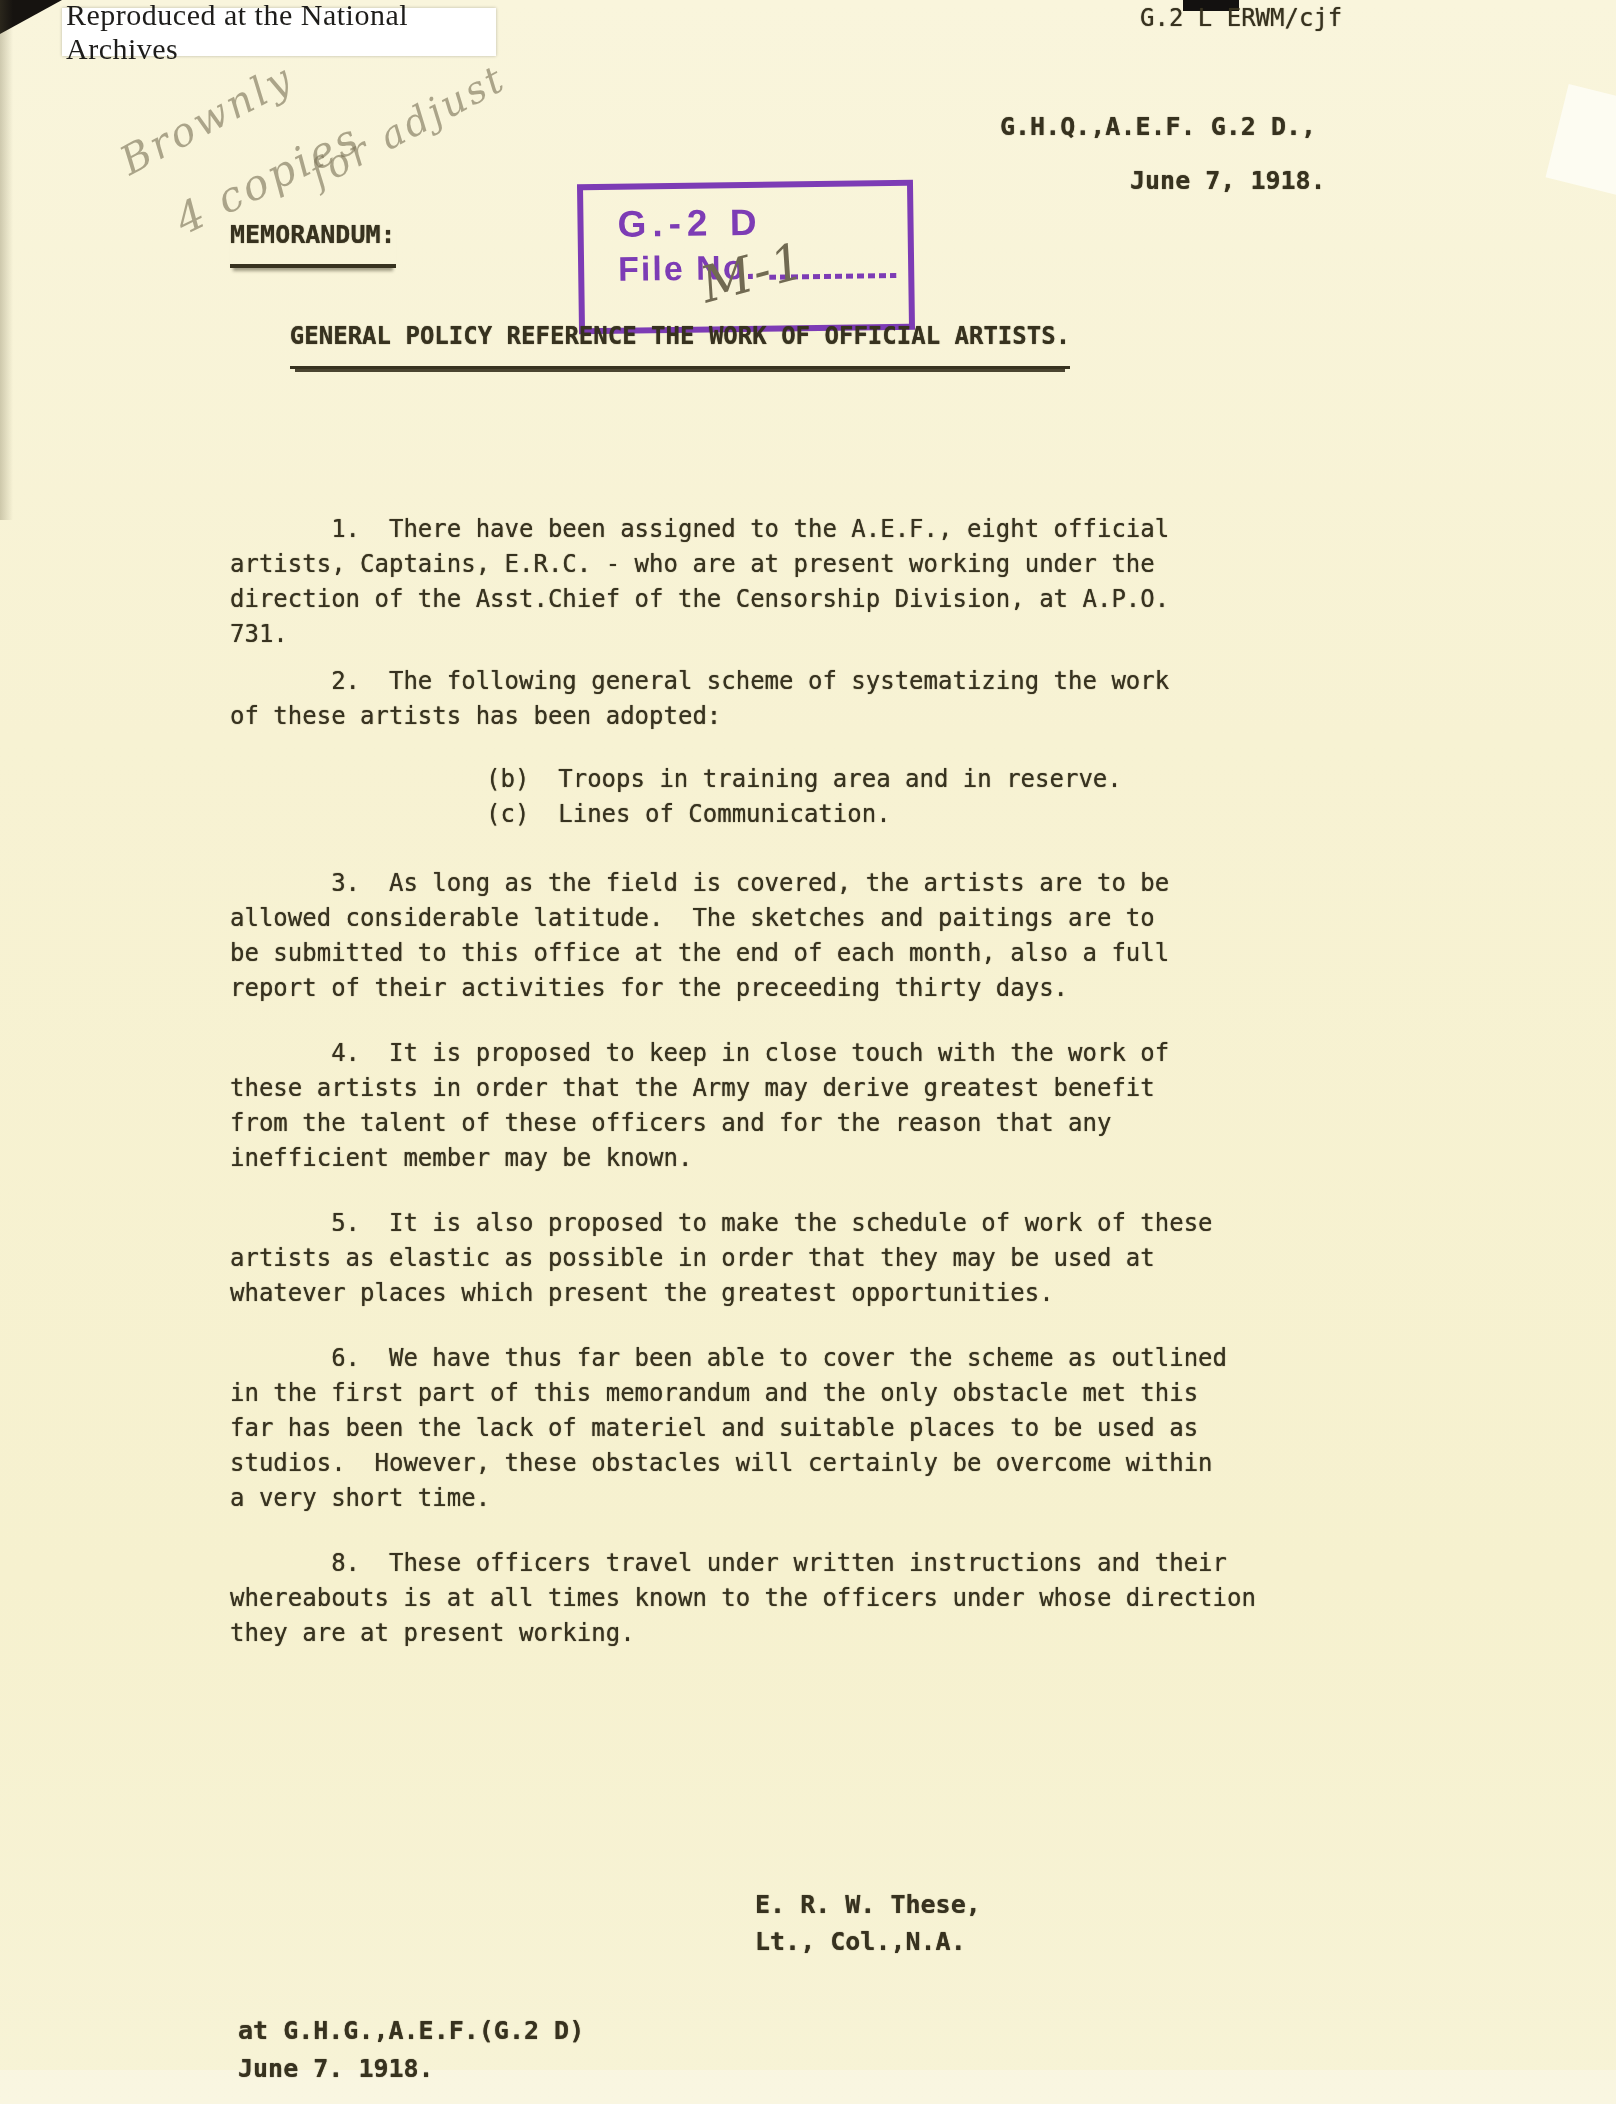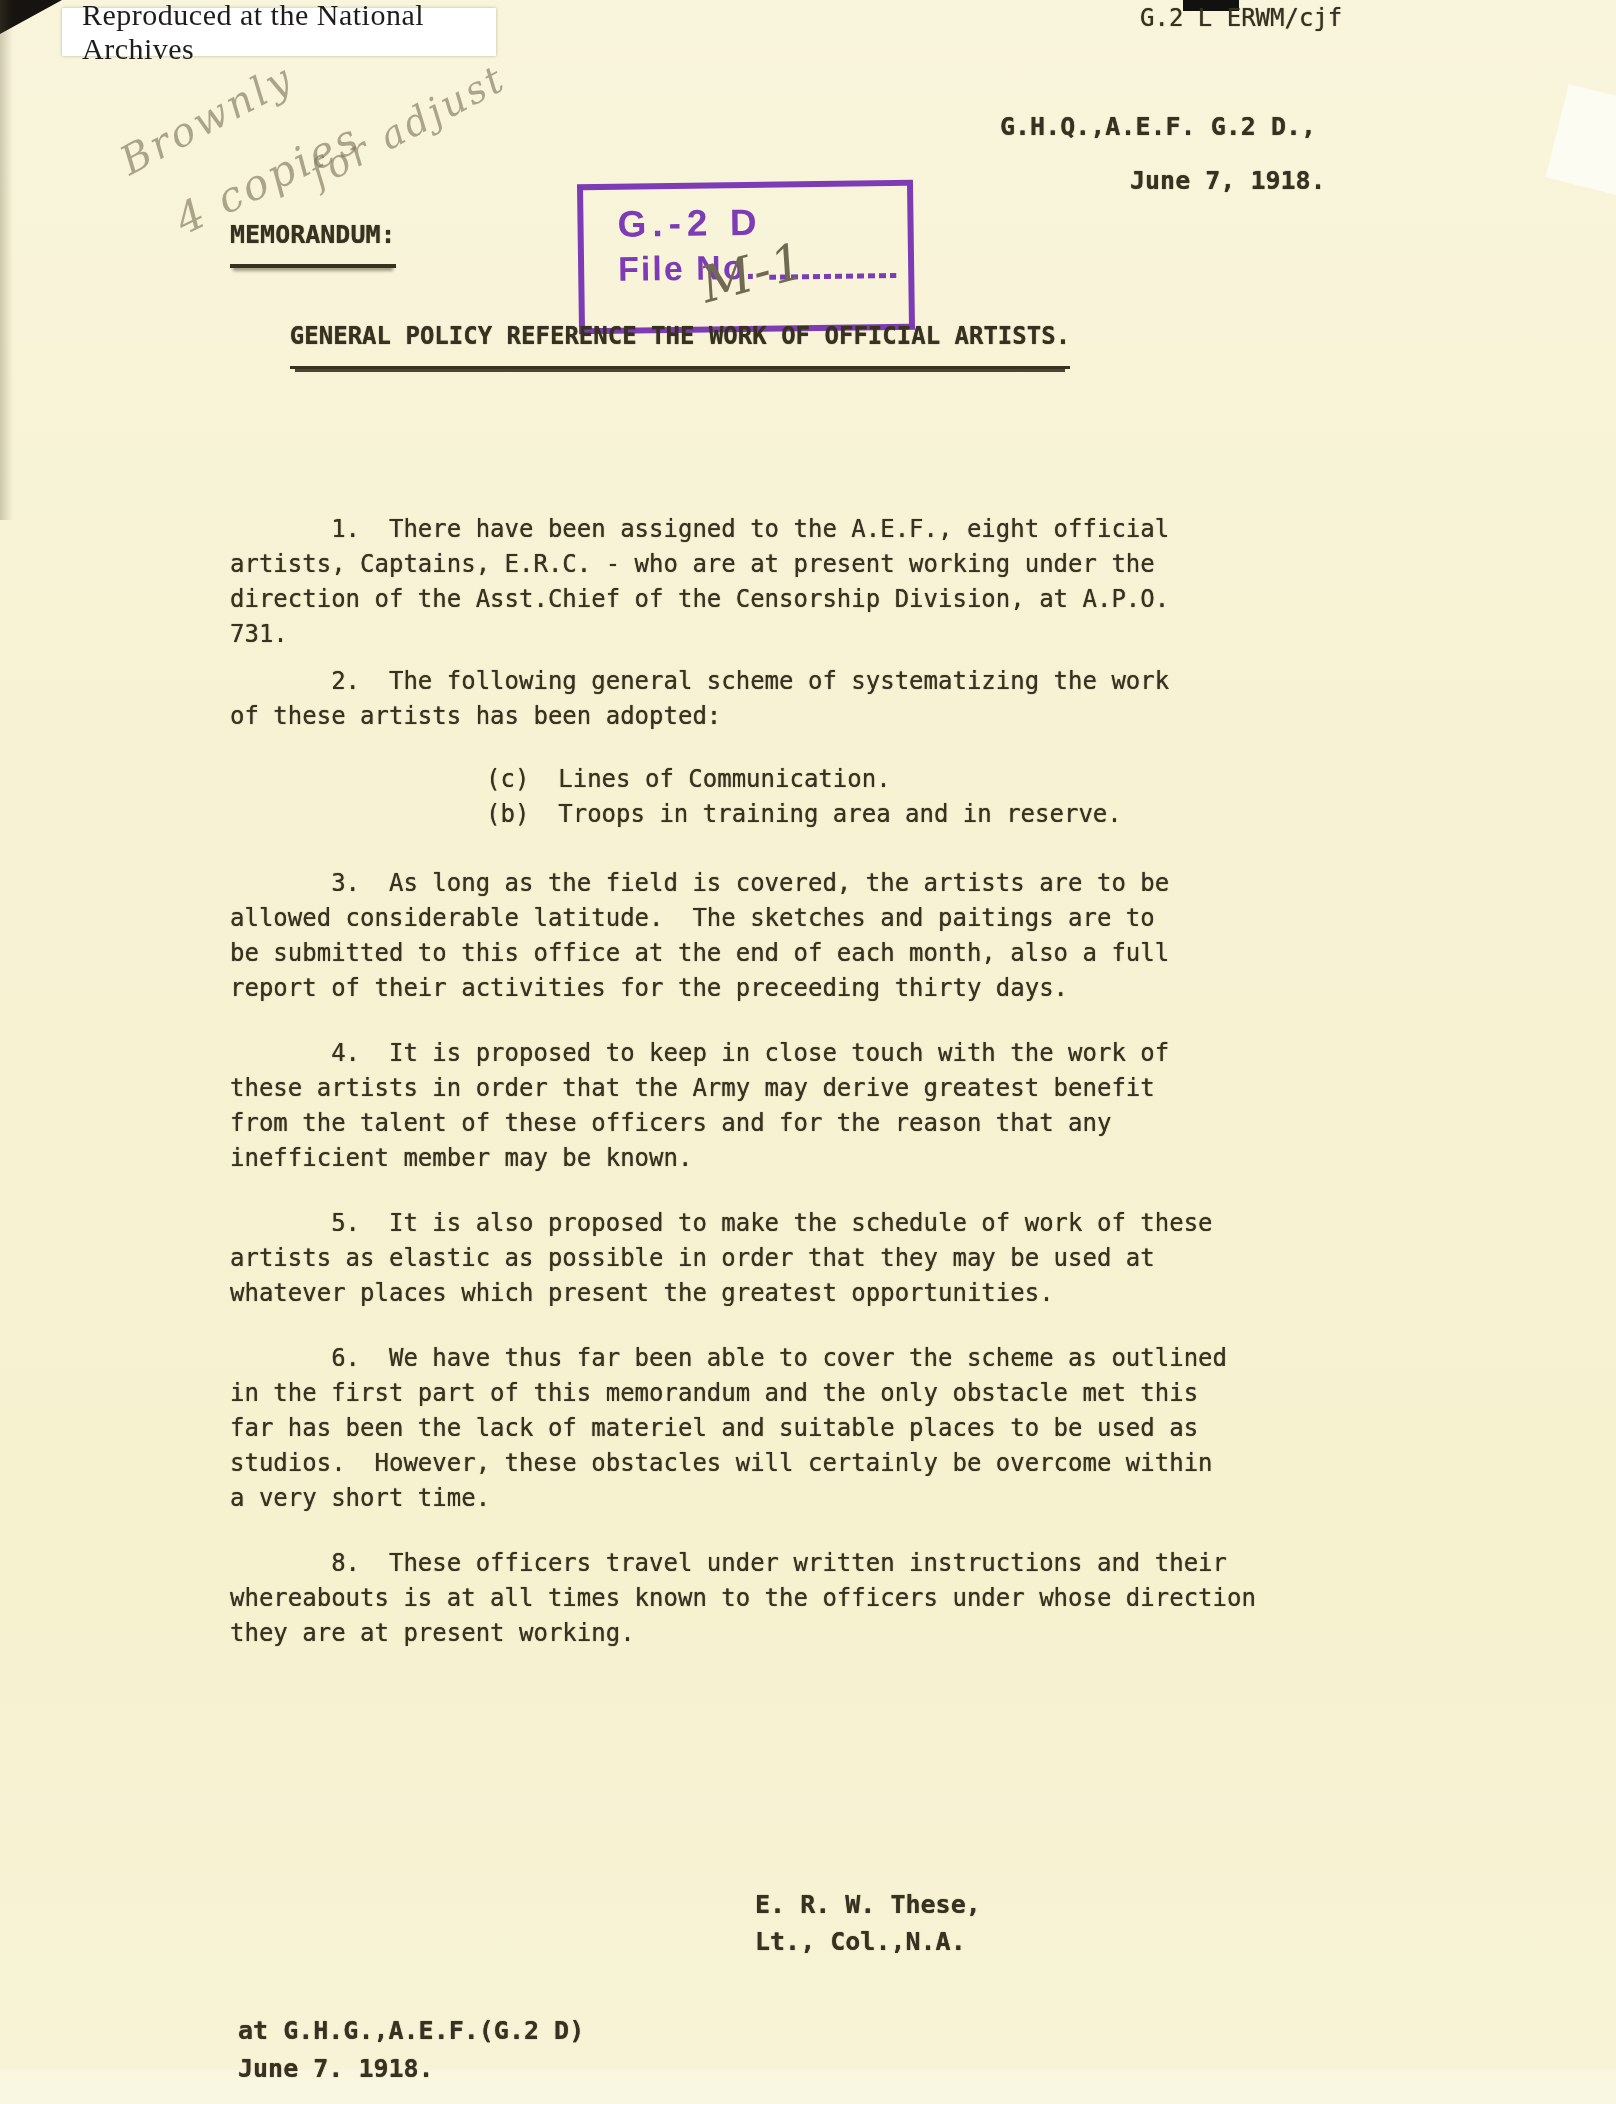--- a/index.html
+++ b/index.html
@@ -14,21 +14,21 @@
   .corner-mark{position:absolute;left:0;top:0;width:62px;height:34px;background:#161310;clip-path:polygon(0 0,100% 0,0 100%);}
   .top-tick{position:absolute;left:1183px;top:0;width:56px;height:11px;background:#131110;}
   .left-edge-shade{position:absolute;left:0;top:0;width:13px;height:520px;background:linear-gradient(90deg,rgba(95,88,58,0.28),rgba(95,88,58,0));}
   .right-notch{position:absolute;right:-18px;top:92px;width:78px;height:96px;background:#fdfcf2;transform:rotate(14deg);}
   .bottom-band{position:absolute;left:0;bottom:0;width:100%;height:34px;background:rgba(255,255,255,0.28);}
 
   
   .archive-label{
     position:absolute;left:62px;top:8px;width:434px;height:48px;
     background:#ffffff;box-shadow:0 0 3px rgba(0,0,0,0.25);
-    display:flex;align-items:center;padding-left:20px;box-sizing:border-box;
+    display:flex;align-items:center;padding-left:4px;box-sizing:border-box;
     font-family:"Liberation Serif","DejaVu Serif",serif;
     font-size:30px;color:#1e1d1b;letter-spacing:0.5px;
   }
 
   .typed{color:#37321f;text-shadow:0 0 1px rgba(52,46,25,0.85);}
   .corner-ref{position:absolute;left:1140px;top:4px;font-size:24px;font-weight:normal;}
   .header-org{position:absolute;left:1000px;top:112px;font-size:25px;font-weight:bold;}
   .header-date{position:absolute;left:1130px;top:166px;font-size:25px;font-weight:bold;}
 
   
@@ -113,22 +113,22 @@
   </div>
 
   <div class="body-text">
     <div class="para typed tight">       1.  There have been assigned to the A.E.F., eight official
 artists, Captains, E.R.C. - who are at present working under the
 direction of the Asst.Chief of the Censorship Division, at A.P.O.
 731.</div>
     <div class="para typed after-list-gap">       2.  The following general scheme of systematizing the work
 of these artists has been adopted:</div>
     <div class="sublist">
+      <div class="list-item typed">(b)  Troops in training area and in reserve.</div>
       <div class="list-item typed">(c)  Lines of Communication.</div>
-      <div class="list-item typed">(b)  Troops in training area and in reserve.</div>
     </div>
     <div class="para typed">       3.  As long as the field is covered, the artists are to be
 allowed considerable latitude.  The sketches and paitings are to
 be submitted to this office at the end of each month, also a full
 report of their activities for the preceeding thirty days.</div>
     <div class="para typed">       4.  It is proposed to keep in close touch with the work of
 these artists in order that the Army may derive greatest benefit
 from the talent of these officers and for the reason that any
 inefficient member may be known.</div>
     <div class="para typed">       5.  It is also proposed to make the schedule of work of these

